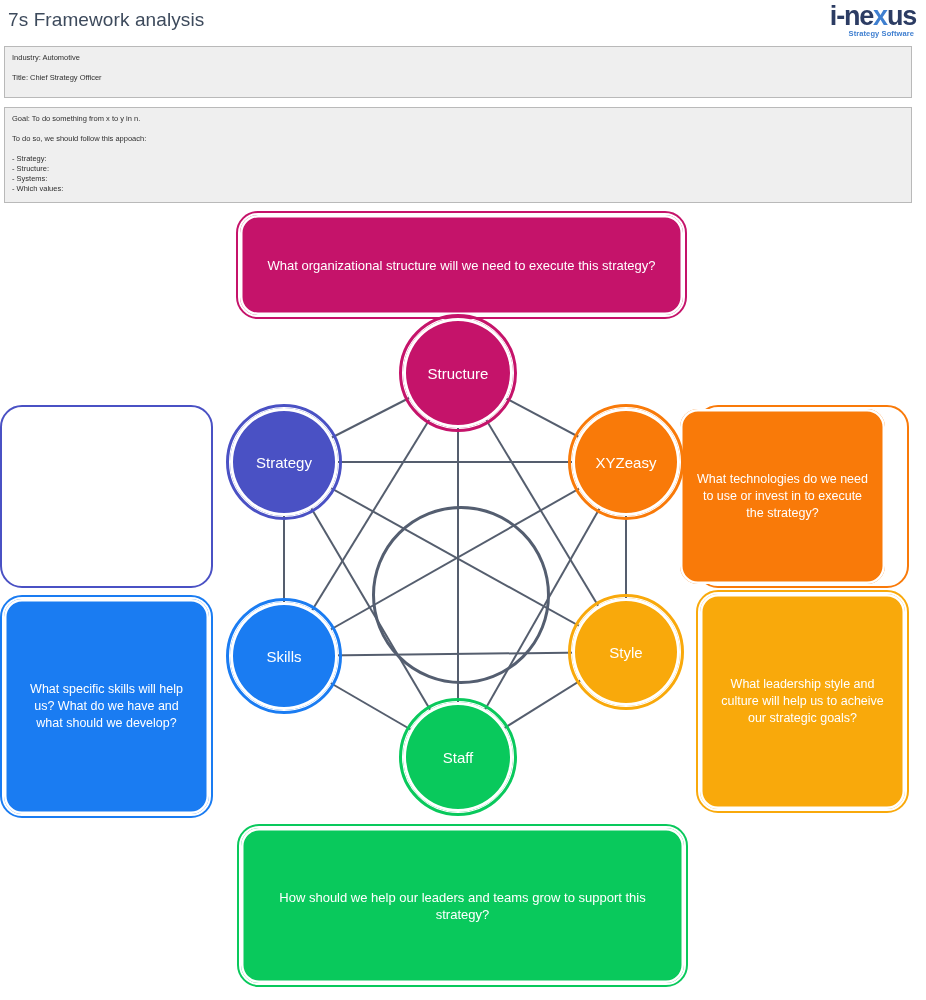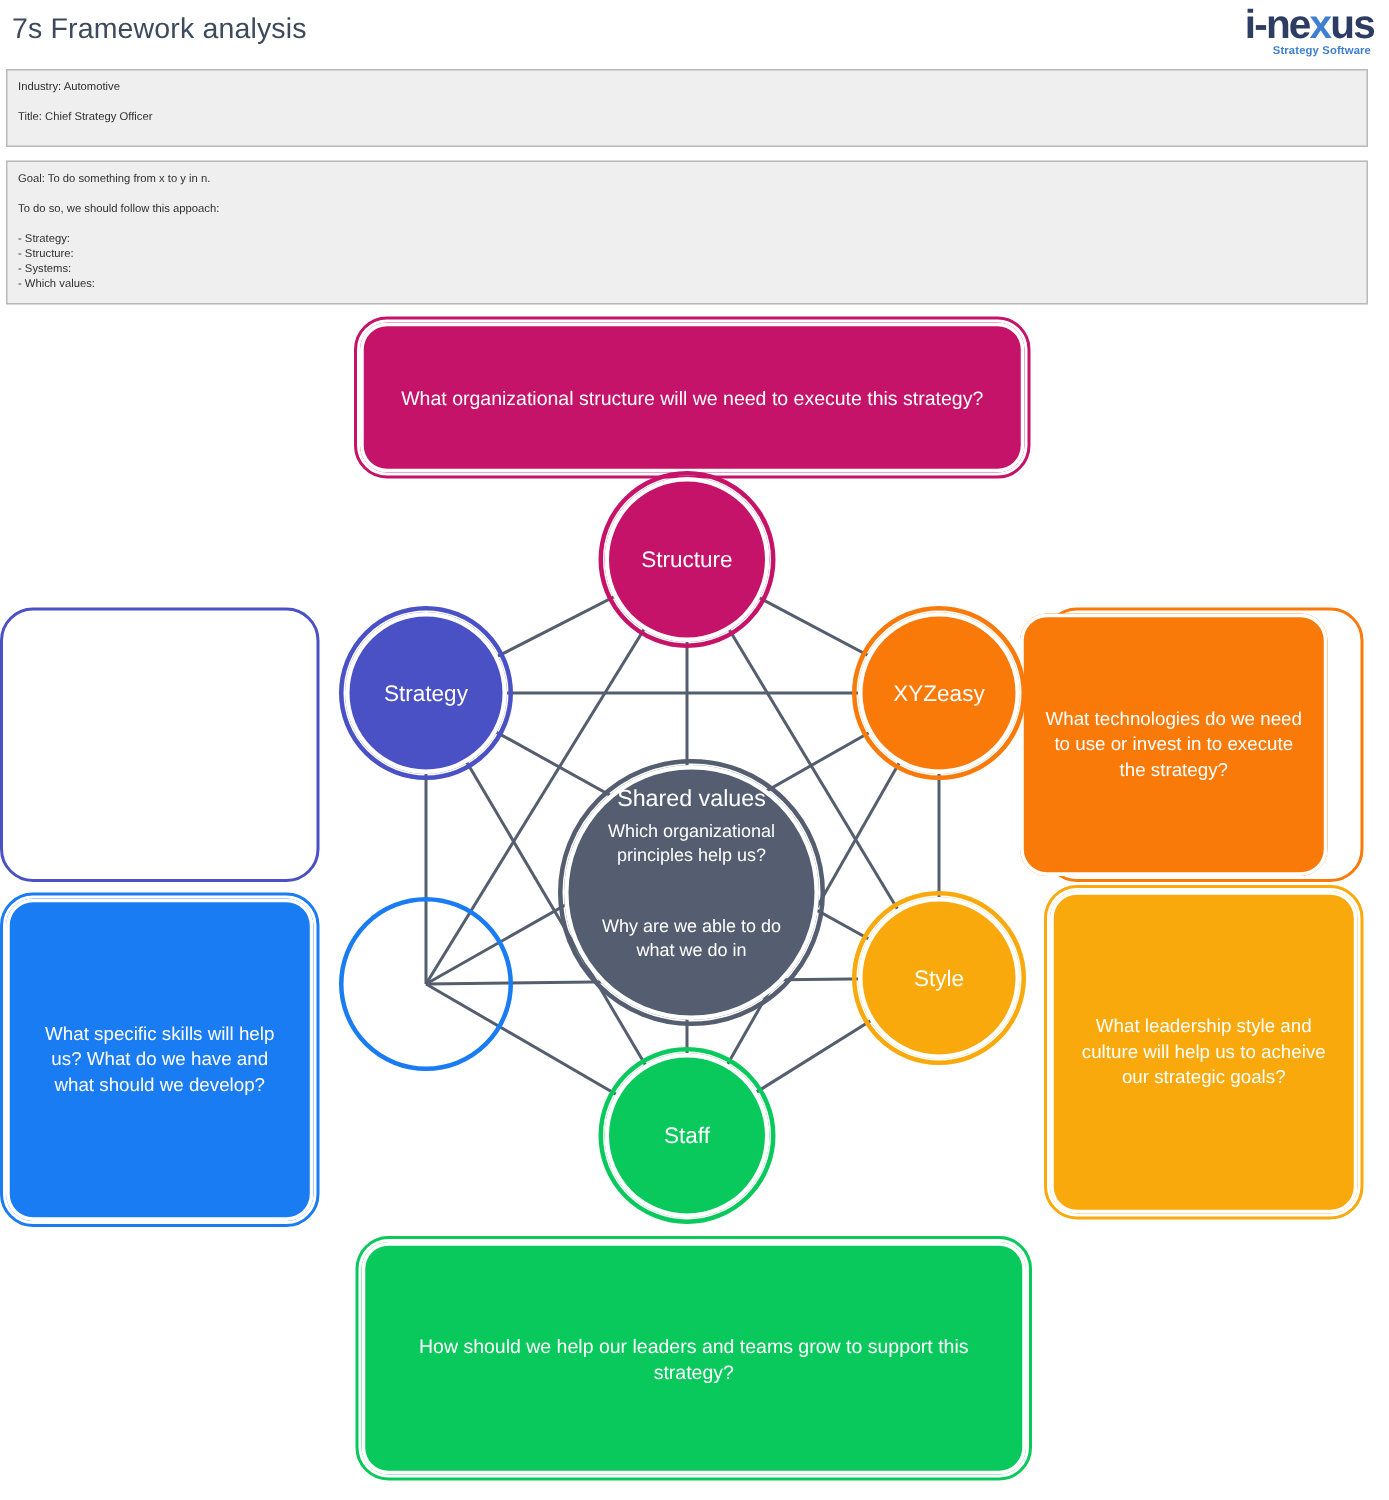--- a/index.html
+++ b/index.html
@@ -337,24 +337,22 @@
   </div>
   <div class="node-circle" id="node-systems">
     <span>XYZeasy</span>
   </div>
   <div class="node-circle" id="node-style">
     <span>Style</span>
   </div>
   <div class="node-circle" id="node-staff">
     <span>Staff</span>
   </div>
+  <div class="node-circle" id="node-skills">
+    <span>Skills</span>
+  </div>
   <div class="node-circle" id="node-strategy">
     <span>Strategy</span>
   </div>
 
   <div id="ring-shared-values"></div>
-  <div id="node-shared-values">
-    <div id="shared-values-title">Shared values</div>
-    <div id="shared-values-q1">Which organizational principles help us?</div>
-    <div id="shared-values-q2">Why are we able to do what we do in</div>
-  </div>
 
 </div>
 
 </body></html>

